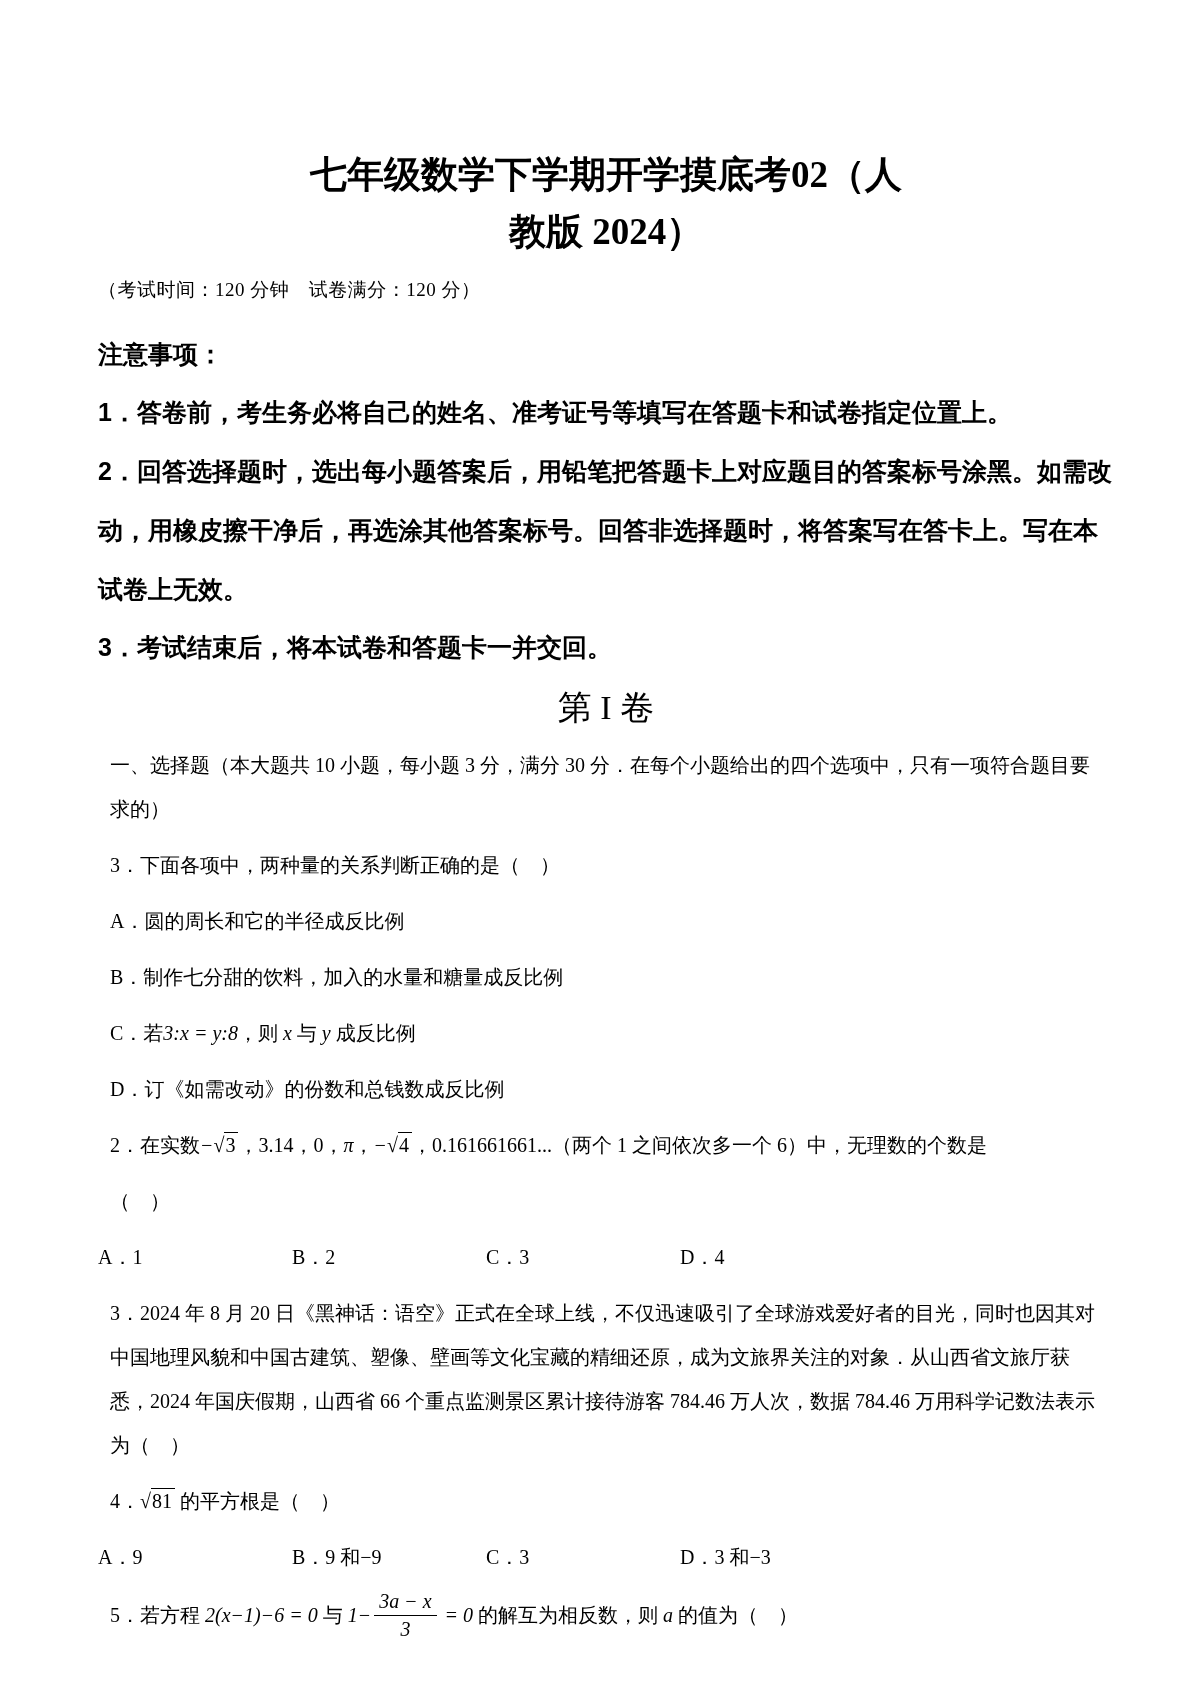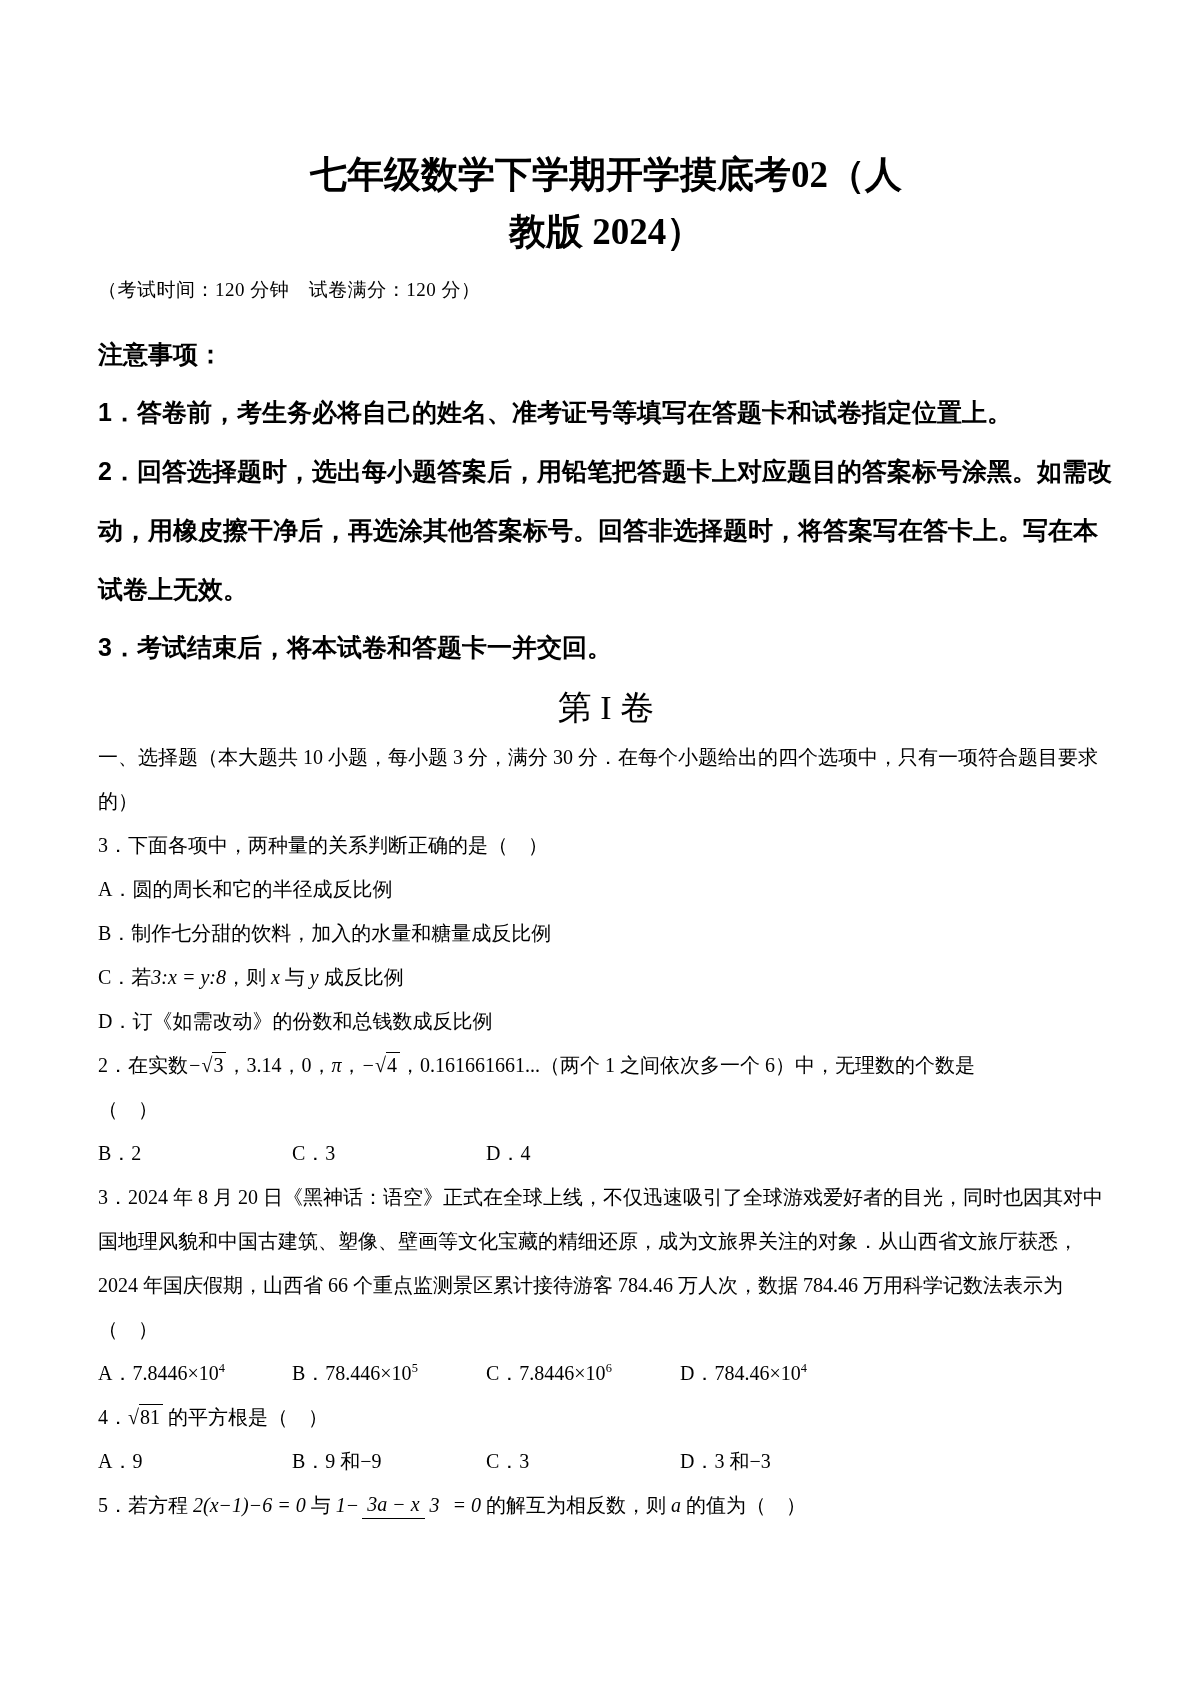--- a/index.html
+++ b/index.html
@@ -22,33 +22,33 @@
   .notice-block {
     margin-top:22px;
     font-family:"Liberation Sans", sans-serif;
     font-weight:bold; font-size:25px; line-height:2.35; color:#000;
   }
   .part-title {
     text-align:center; font-size:34px; margin:8px 0 4px 0; color:#000;
     font-family:"Liberation Serif", serif;
   }
   .doc-body { font-size:20px; line-height:2.2; color:#000; }
-  .doc-body p { margin:0; }
+  .doc-body p { margin:12px; }
   .section-header { }
   .opt-row { display:flex; align-items:baseline; }
   .opt-col { flex:0 0 194px; white-space:nowrap; }
   .opt-col:last-child { flex:0 0 auto; }
 
   .math { font-family:"Liberation Serif", serif; font-style:italic; }
   sup.sup { font-size:0.62em; font-style:normal; }
   .sqrt { display:inline; white-space:nowrap; font-style:normal; }
   .sqrt-rad { display:inline-block; transform:scaleY(1.05); }
   .sqrt-arg { display:inline-block; border-top:1.5px solid #000; padding:1px 3px 0 1px; line-height:1.1; font-style:normal; }
   .frac {
-    display:inline-flex; vertical-align:middle;
+    display:inline-flex; flex-direction:column; vertical-align:middle;
     text-align:center; line-height:1.25; margin:0 3px; font-style:italic;
     position:relative; top:-2px;
   }
   .frac .num { border-bottom:1.5px solid #000; padding:0 5px 1px 5px; }
   .frac .den { padding:1px 5px 0 5px; }
 </style>
 </head>
 <body>
 
 <div class="page">
@@ -72,32 +72,27 @@
 
     <p>3．下面各项中，两种量的关系判断正确的是（　）</p>
     <p>A．圆的周长和它的半径成反比例</p>
     <p>B．制作七分甜的饮料，加入的水量和糖量成反比例</p>
     <p>C．若<span class="math">3:x = y:8</span>，则 <span class="math">x</span> 与 <span class="math">y</span> 成反比例</p>
     <p>D．订《如需改动》的份数和总钱数成反比例</p>
 
     <p>2．在实数<span class="math">−</span><span class="sqrt"><span class="sqrt-rad">√</span><span class="sqrt-arg">3</span></span>，3.14，0，<span class="math">π</span>，<span class="math">−</span><span class="sqrt"><span class="sqrt-rad">√</span><span class="sqrt-arg">4</span></span>，0.161661661...（两个 1 之间依次多一个 6）中，无理数的个数是</p>
     <p>（　）</p>
     <div class="opt-row">
+      <span class="opt-col">A．1</span>
       <span class="opt-col">B．2</span>
       <span class="opt-col">C．3</span>
       <span class="opt-col">D．4</span>
     </div>
 
     <p>3．2024 年 8 月 20 日《黑神话：语空》正式在全球上线，不仅迅速吸引了全球游戏爱好者的目光，同时也因其对中国地理风貌和中国古建筑、塑像、壁画等文化宝藏的精细还原，成为文旅界关注的对象．从山西省文旅厅获悉，2024 年国庆假期，山西省 66 个重点监测景区累计接待游客 784.46 万人次，数据 784.46 万用科学记数法表示为（　）</p>
-    <div class="opt-row">
-      <span class="opt-col">A．7.8446×10<sup class="sup">4</sup></span>
-      <span class="opt-col">B．78.446×10<sup class="sup">5</sup></span>
-      <span class="opt-col">C．7.8446×10<sup class="sup">6</sup></span>
-      <span class="opt-col">D．784.46×10<sup class="sup">4</sup></span>
-    </div>
 
     <p>4．<span class="sqrt"><span class="sqrt-rad">√</span><span class="sqrt-arg">81</span></span> 的平方根是（　）</p>
     <div class="opt-row">
       <span class="opt-col">A．9</span>
       <span class="opt-col">B．9 和−9</span>
       <span class="opt-col">C．3</span>
       <span class="opt-col">D．3 和−3</span>
     </div>
 
     <p>5．若方程 <span class="math">2(x−1)−6 = 0</span> 与 <span class="math">1−</span><span class="frac">

